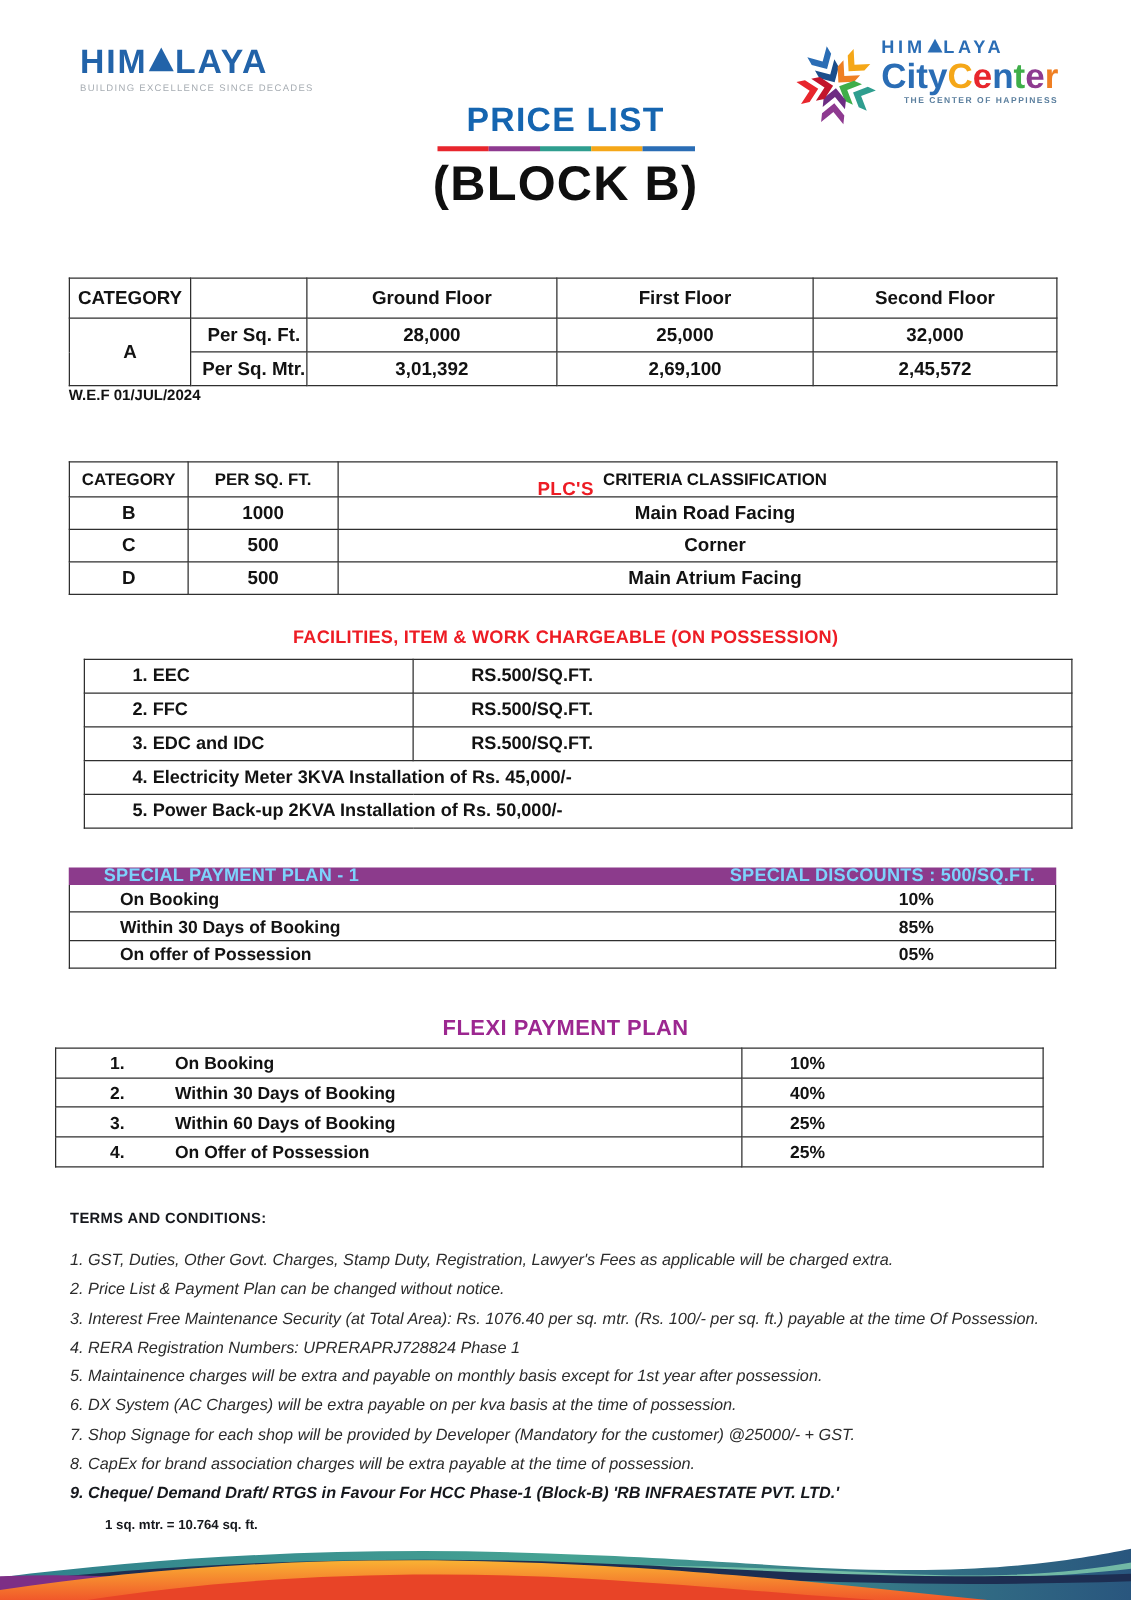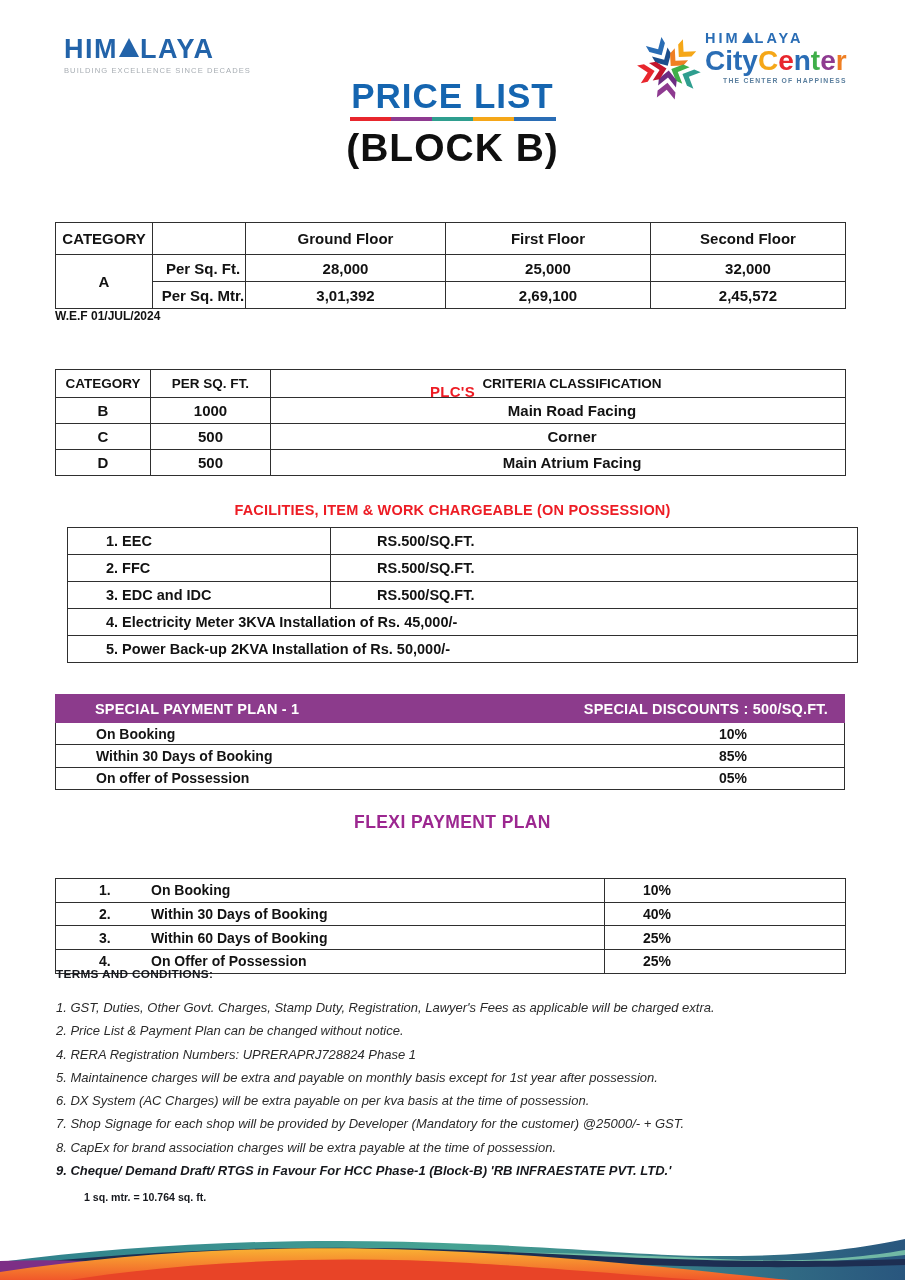--- a/index.html
+++ b/index.html
@@ -8,21 +8,21 @@
     font-family:"Liberation Sans",sans-serif;color:#141414;overflow:hidden;
   }
   .sec{position:absolute;}
   
   .logo-left{top:36px;left:64px;width:180px;}
   .logo-left .word{font-size:27px;font-weight:bold;color:#2263a9;letter-spacing:1.5px;line-height:27px;white-space:nowrap;}
   .tri{display:inline-block;width:0;height:0;border-left:10px solid transparent;border-right:10px solid transparent;border-bottom:19px solid #2263a9;margin:0 1px 1px 1px;}
   .logo-left .tag{font-size:7.6px;color:#a7adb3;letter-spacing:1.05px;margin-top:3px;white-space:nowrap;}
   
   .title-block{top:78px;left:0;right:0;text-align:center;}
-  .title-main{font-size:35px;font-weight:bold;color:#1565b0;letter-spacing:1px;line-height:36px;}
+  .title-main{font-size:27px;font-weight:bold;color:#1565b0;letter-spacing:1px;line-height:36px;}
   .title-underline{width:206px;height:4px;margin:3px auto 7px auto;display:flex;}
   .title-underline span{flex:1;height:100%;}
   .u0{background:#e8262d;} .u1{background:#8e3a90;} .u2{background:#2f9e8f;} .u3{background:#f5a718;} .u4{background:#2a6db5;}
   .title-sub{font-size:39px;font-weight:bold;color:#0f0f0f;letter-spacing:1px;line-height:40px;}
   
   .logo-right{top:30px;right:40px;width:228px;}
   .lr-top{display:flex;align-items:flex-start;}
   .lr-pin{width:64px;height:64px;flex:none;margin-top:6px;}
   .lr-text{margin-left:4px;text-align:left;}
   .lr-him{font-size:14.5px;font-weight:bold;color:#2a6db5;letter-spacing:3px;line-height:16px;white-space:nowrap;}
@@ -52,29 +52,29 @@
   .t2 .crit{text-align:left;padding-left:28px;}
   
   .fac-title{top:502px;left:0;right:0;text-align:center;font-size:14.5px;font-weight:bold;color:#ed1c24;letter-spacing:0.2px;}
   .t3{top:527px;left:55px;padding-left:12px;}
   .t3 table{width:790px;}
   .t3 td{height:26px;font-size:14.5px;text-align:left;}
   .t3 .item{padding-left:38px;}
   .t3 .val{padding-left:46px;}
   
   .special{top:694px;left:55px;width:790px;}
-  .sp-head{height:29px;background:#8c3b8c;color:#ffffff;display:flex;align-items:center;justify-content:space-between;padding:0 17px 0 40px;box-sizing:border-box;font-size:14.5px;font-weight:bold;letter-spacing:0.2px;}
+  .sp-head{height:14px;background:#8c3b8c;color:#7dd3fc;display:flex;align-items:center;justify-content:space-between;padding:0 17px 0 28px;box-sizing:border-box;font-size:14.5px;font-weight:bold;letter-spacing:0.2px;}
   .sp-rows{border:1px solid #2f2f2f;border-top:none;}
   .sp-row{height:21.3px;position:relative;display:flex;align-items:center;border-bottom:1px solid #2f2f2f;font-size:14px;font-weight:bold;}
   .sp-row:last-child{border-bottom:none;}
   .sp-row .lbl{padding-left:40px;}
   .sp-row .pct{position:absolute;left:663px;}
   
   .flexi-title{top:812px;left:0;right:0;text-align:center;font-size:17.5px;font-weight:bold;color:#9c2790;letter-spacing:0.4px;}
-  .t4{top:838px;left:55px;margin-top:40px;}
+  .t4{top:838px;left:44px;}
   .t4 table{width:790px;}
   .t4 td{height:22.7px;font-size:14px;}
   .t4 .cell1{padding-left:43px;}
   .t4 .num{display:inline-block;width:52px;}
   .t4 .pct{padding-left:38px;}
   
   .terms{top:967px;left:56px;width:810px;}
   .terms .t-title{font-size:11.8px;font-weight:bold;letter-spacing:0.3px;color:#16181d;margin-bottom:21px;}
   .terms .t-item{font-size:13px;color:#2b2b2b;line-height:12px;margin-bottom:11.3px;white-space:nowrap;font-style:italic;}
   .terms .t-item.bold{font-weight:bold;color:#16181d;}
@@ -289,20 +289,21 @@
       <td class="pct">25%</td>
     </tr>
   </tbody>
     </table>
 </div>
 
 <div class="sec terms">
   <div class="t-title">TERMS AND CONDITIONS:</div>
   <div class="t-item">1. GST, Duties, Other Govt. Charges, Stamp Duty, Registration, Lawyer's Fees as applicable will be charged extra.</div>
   <div class="t-item">2. Price List &amp; Payment Plan can be changed without notice.</div>
+  <div class="t-item">3. Interest Free Maintenance Security (at Total Area): Rs. 1076.40 per sq. mtr. (Rs. 100/- per sq. ft.) payable at the time Of Possession.</div>
   <div class="t-item">4. RERA Registration Numbers: UPRERAPRJ728824 Phase 1</div>
   <div class="t-item">5. Maintainence charges will be extra and payable on monthly basis except for 1st year after possession.</div>
   <div class="t-item">6. DX System (AC Charges) will be extra payable on per kva basis at the time of possession.</div>
   <div class="t-item">7. Shop Signage for each shop will be provided by Developer (Mandatory for the customer) @25000/- + GST.</div>
   <div class="t-item">8. CapEx for brand association charges will be extra payable at the time of possession.</div>
   <div class="t-item bold">9. Cheque/ Demand Draft/ RTGS in Favour For HCC Phase-1 (Block-B) 'RB INFRAESTATE PVT. LTD.'</div>
   <div class="t-note">1 sq. mtr. = 10.764 sq. ft.</div>
 </div>
 
 <div class="sec wave">

